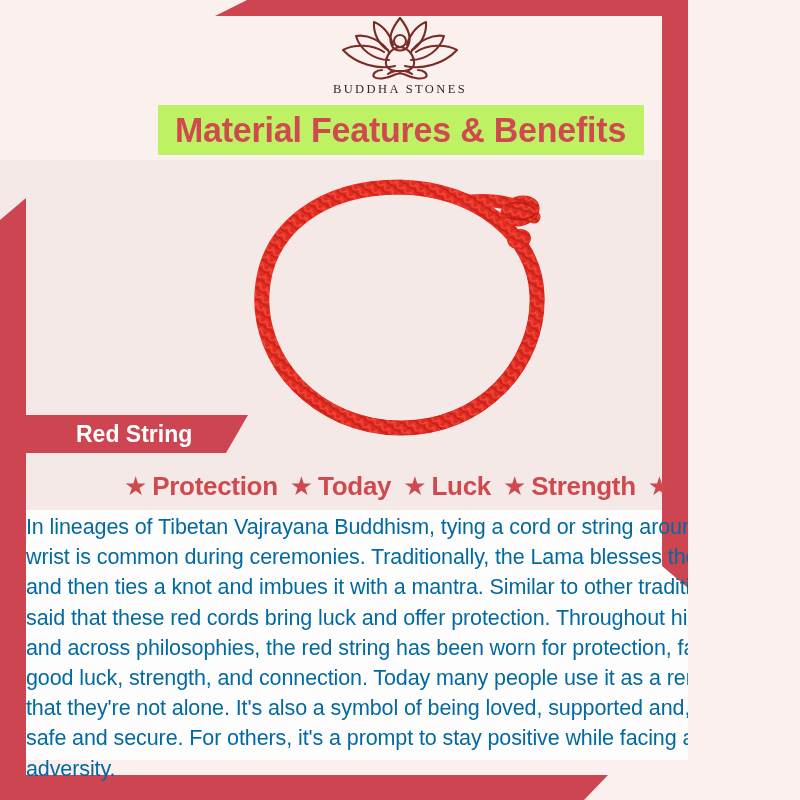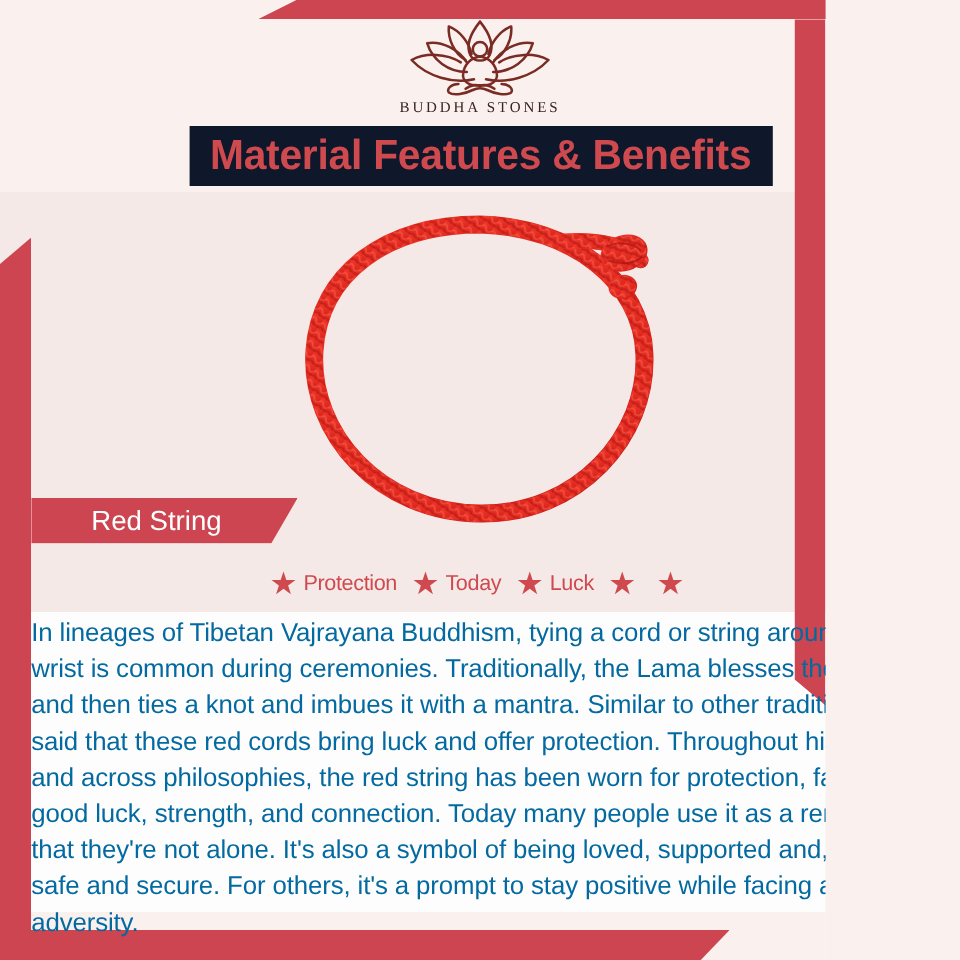--- a/index.html
+++ b/index.html
@@ -107,21 +107,21 @@
     font-weight: 400;
   }
 
   
   .title-plate {
     position: absolute;
     top: 105px;
     left: 158px;
     width: 486px;
     height: 50px;
-    background: #0f172a;
+    background: #bef264;
     z-index: 6;
     display: flex;
     align-items: center;
     justify-content: center;
   }
   .title-text {
     font-family: "Liberation Sans Narrow", "Liberation Sans", sans-serif;
     font-weight: 700;
     font-size: 35px;
     color: #cf4a4f;
@@ -149,21 +149,21 @@
     width: 222px;
     background: #cc4550;
     clip-path: polygon(0 0, 100% 0, calc(100% - 22px) 100%, 0 100%);
     z-index: 7;
     display: flex;
     align-items: center;
   }
   .label-text {
     color: #ffffff;
     font-family: "Liberation Sans Narrow", "Liberation Sans", sans-serif;
-    font-weight: 400;
+    font-weight: 700;
     font-size: 23px;
     padding-left: 50px;
     white-space: nowrap;
   }
 
   
   .benefits {
     position: absolute;
     top: 466px;
     left: 0;
@@ -181,22 +181,22 @@
     margin: 0 6px;
   }
   .benefit .star {
     color: #cf4a4f;
     font-size: 26px;
     line-height: 1;
     margin-right: 5px;
   }
   .benefit .blabel {
     font-family: "Liberation Sans Narrow", "Liberation Sans", sans-serif;
-    font-weight: 400;
-    font-size: 18px;
+    font-weight: 700;
+    font-size: 26px;
     color: #cf4a4f;
     letter-spacing: -0.3px;
   }
 
   
   .body-copy {
     position: absolute;
     top: 512px;
     left: 26px;
     width: 748px;
@@ -310,20 +310,21 @@
       <div class="benefit">
         <span class="star">★</span>
         <span class="blabel">Today</span>
       </div>
       <div class="benefit">
         <span class="star">★</span>
         <span class="blabel">Luck</span>
       </div>
       <div class="benefit">
         <span class="star">★</span>
+        <span class="blabel">Strength</span>
       </div>
       <div class="benefit">
         <span class="star">★</span>
       </div>
     </div>
 
   <div class="body-copy">In lineages of Tibetan Vajrayana Buddhism, tying a cord or string around the wrist is common during ceremonies. Traditionally, the Lama blesses the string and then ties a knot and imbues it with a mantra. Similar to other traditions, it's said that these red cords bring luck and offer protection. Throughout history and across philosophies, the red string has been worn for protection, faith, good luck, strength, and connection. Today many people use it as a reminder that they're not alone. It's also a symbol of being loved, supported and, feeling safe and secure. For others, it's a prompt to stay positive while facing any adversity.</div>
 
 </div>
 

